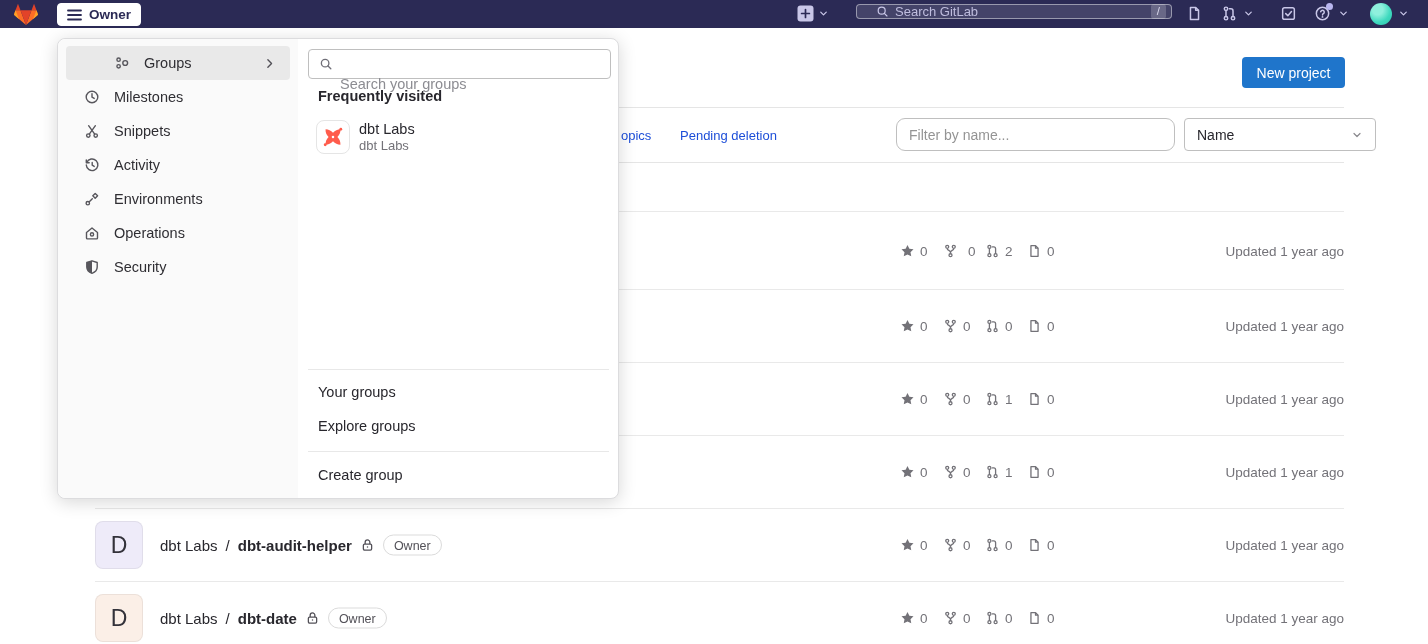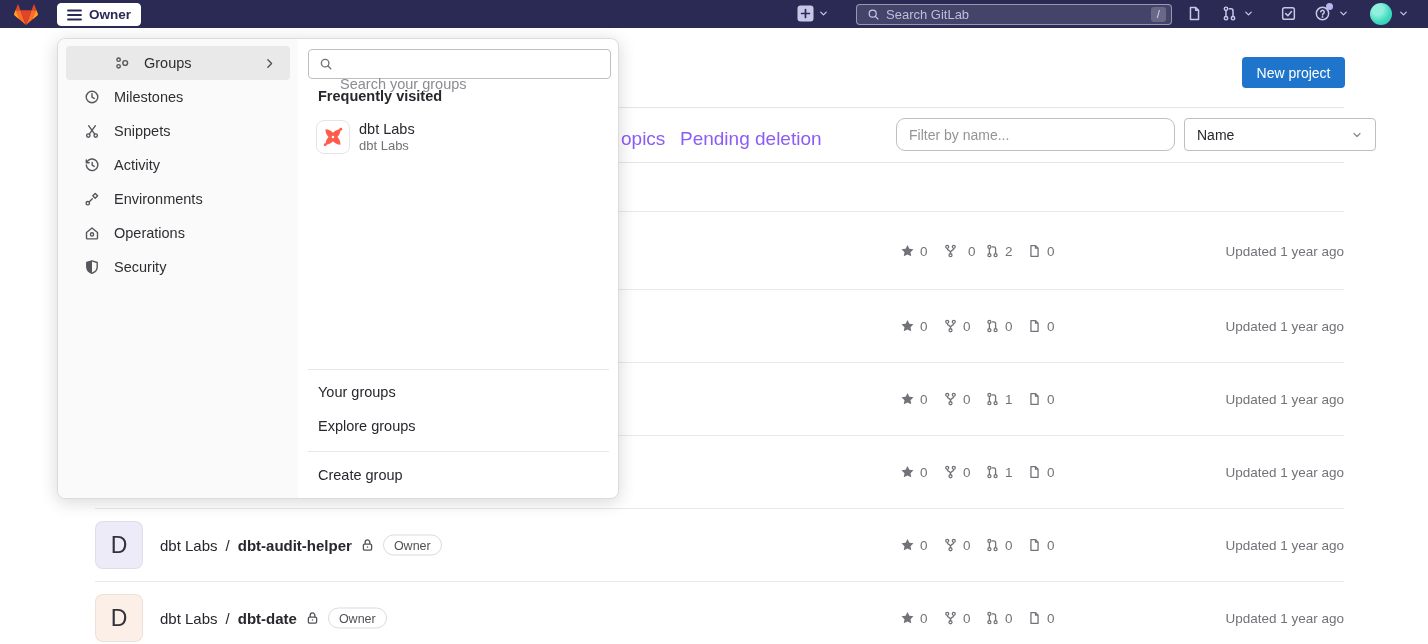--- a/index.html
+++ b/index.html
@@ -9,42 +9,42 @@
   
   .navbar { position:absolute; left:0; top:0; width:1428px; height:28px;
     background:#2b2a55; z-index:40; }
   .nav-icon { color:#c9c7e8; display:inline-flex; align-items:center; }
   .logo { position:absolute; left:13px; top:2px; }
   .menu-btn { position:absolute; left:57px; top:3px; height:23px; padding:0 9px;
     background:#fff; border:1px solid #fff; border-radius:4px; display:flex;
     align-items:center; gap:7px; color:#2b2a55; font-size:13.5px; font-weight:700;
     cursor:pointer; }
   .plus-group { position:absolute; left:797px; top:5px; display:flex; align-items:center; gap:4px; }
-  .nav-search { position:absolute; left:856px; top:4px; width:316px; height:21px;
+  .nav-search { position:absolute; left:856px; top:4px; width:316px; height:15px;
     background:rgba(255,255,255,.12); border:1px solid rgba(255,255,255,.45);
-    border-radius:4px; display:flex; align-items:center; padding:0 5px 0 10px; gap:6px; }
+    border-radius:4px; display:flex; align-items:center; padding:0 5px 0 19px; gap:6px; }
   .nav-search input { flex:1; background:transparent; border:none; outline:none;
     color:#e8e7f5; font-size:13px; font-family:inherit; }
   .nav-search input::placeholder { color:#bfbdde; }
   .kbd { background:rgba(255,255,255,.2); color:#d9d8ec; border-radius:3px;
     font-size:11.5px; padding:1px 6px; line-height:13px; }
   .nbi { position:absolute; top:5px; }
   .help-wrap { position:relative; }
   .help-dot { position:absolute; right:-2px; top:-2px; width:7px; height:7px;
     border-radius:50%; background:#b9b6ef; }
   .nav-avatar { position:absolute; left:1370px; top:3px; width:22px; height:22px;
     border-radius:50%; background:radial-gradient(circle at 35% 30%, #8ff0dd 0 25%, #3ed9be 60%, #2cc4aa);
     cursor:pointer; }
 
   
   .btn-primary { position:absolute; left:1242px; top:57px; width:103px; height:31px;
     background:#1f75cb; color:#fff; border:none; border-radius:4px; font-size:14px;
     font-family:inherit; cursor:pointer; }
   .divider { position:absolute; left:95px; width:1249px; height:1px; background:#e5e5e5; }
-  .tab { position:absolute; top:128px; font-size:19px; color:#8b5cf6; cursor:pointer; }
+  .tab { position:absolute; top:128px; font-size:13px; color:#1d4ed8; cursor:pointer; }
   .filter-input { position:absolute; left:896px; top:118px; width:279px; height:33px;
     border:1px solid #bfbfbf; border-radius:9px; padding:0 12px; font-size:14px;
     font-family:inherit; color:#333; outline:none; }
   .filter-input::placeholder { color:#949494; }
   .sort-dd { position:absolute; left:1184px; top:118px; width:192px; height:33px;
     border:1px solid #bfbfbf; border-radius:4px; background:#fff; display:flex;
     align-items:center; justify-content:space-between; padding:0 12px; font-size:14px;
     color:#28272d; cursor:pointer; }
   .sort-dd svg { color:#89888d; }
 

